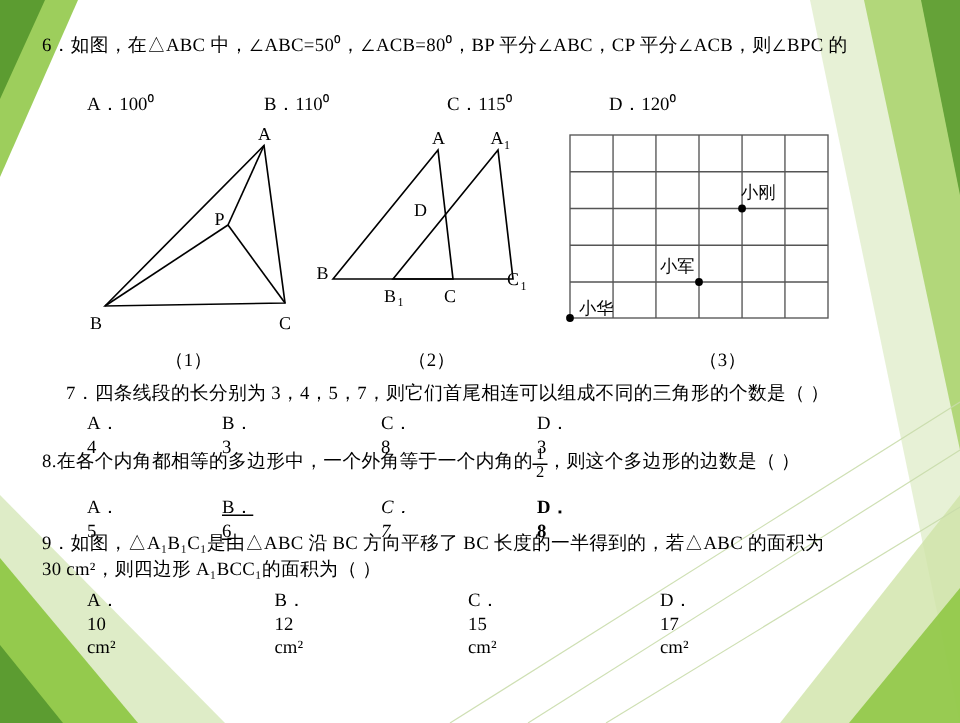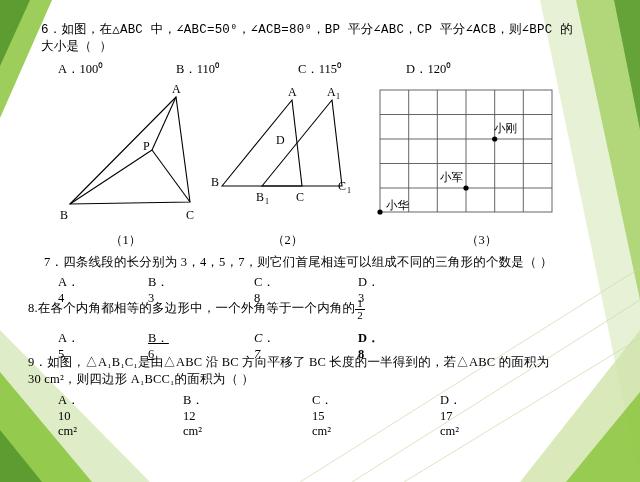--- a/index.html
+++ b/index.html
@@ -8,21 +8,21 @@
     background:#ffffff;
     font-family:"Liberation Serif", serif;
     position:relative;
     overflow:hidden;
     color:#000;
   }
   .deco{position:absolute;top:0;left:0;width:640px;height:482px;pointer-events:none;}
   .content{position:absolute;top:0;left:0;width:640px;height:482px;}
 
   .q{position:absolute;font-size:12.5px;line-height:17px;letter-spacing:0.2px;}
-  .q6{left:41px;top:22px;width:600px;font-family:Liberation Mono, monospace;}
+  .q6{left:28px;top:22px;width:600px;}
   .opts6{position:absolute;left:58px;top:60px;width:560px;font-size:12.5px;}
   .opts6 span{display:inline-block;}
 
   .figs{position:absolute;left:0;top:82px;width:640px;height:150px;}
   .caps{position:absolute;left:0;top:232px;width:640px;font-size:12.5px;}
   .caps span{position:absolute;}
 
   .q7{left:44px;top:254px;width:600px;}
   .opts7{position:absolute;left:58px;top:274px;font-size:12.5px;}
   .q8{left:28px;top:298px;width:600px;}
@@ -55,21 +55,20 @@
     <path d="M300 482 L640 268"></path>
     <path d="M352 482 L640 300"></path>
     <path d="M404 482 L640 338"></path>
   </g>
 </svg>
 
 <div class="content">
 
   <div class="q q6">
     <div>6．如图，在△ABC 中，∠ABC=50⁰，∠ACB=80⁰，BP 平分∠ABC，CP 平分∠ACB，则∠BPC 的</div>
-    <div>大小是（    ）</div>
   </div>
   <div class="opts6">
     <span class="opt-a" style="left:0px;">A．100⁰</span>
     <span class="opt-a" style="left:118px;">B．110⁰</span>
     <span class="opt-a" style="left:240px;">C．115⁰</span>
     <span class="opt-a" style="left:348px;">D．120⁰</span>
   </div>
 
   <svg class="figs" viewBox="0 0 640 150" xmlns="http://www.w3.org/2000/svg">
 
@@ -120,21 +119,21 @@
 
   <div class="q q7">7．四条线段的长分别为 3，4，5，7，则它们首尾相连可以组成不同的三角形的个数是（    ）</div>
   <div class="opts7">
     <span class="opt-a" style="left:0px;">A．4</span>
     <span class="opt-a" style="left:90px;">B．3</span>
     <span class="opt-a" style="left:196px;">C．8</span>
     <span class="opt-a" style="left:300px;">D．3</span>
   </div>
 
   <div class="q q8">
-    <span>8.在各个内角都相等的多边形中，一个外角等于一个内角的</span><span class="frac"><span class="num">1</span><span class="den">2</span></span>
+    <span>8.在各个内角都相等的多边形中，一个外角等于一个内角的</span><span class="frac"><span class="num">1</span><span class="den">2</span></span><span>，则这个多边形的边数是（    ）</span>
   </div>
   <div class="opts8">
     <span class="opt-a" style="left:0px;">A．5</span>
     <span class="opt-a" style="left:90px;text-decoration:underline;">B．6</span>
     <span class="opt-a" style="left:196px;font-style:italic;">C．7</span>
     <span class="opt-a" style="left:300px;font-weight:bold;">D．8</span>
   </div>
 
   <div class="q q9">
     <div>9．如图，△A₁B₁C₁是由△ABC 沿 BC 方向平移了 BC 长度的一半得到的，若△ABC 的面积为</div>

